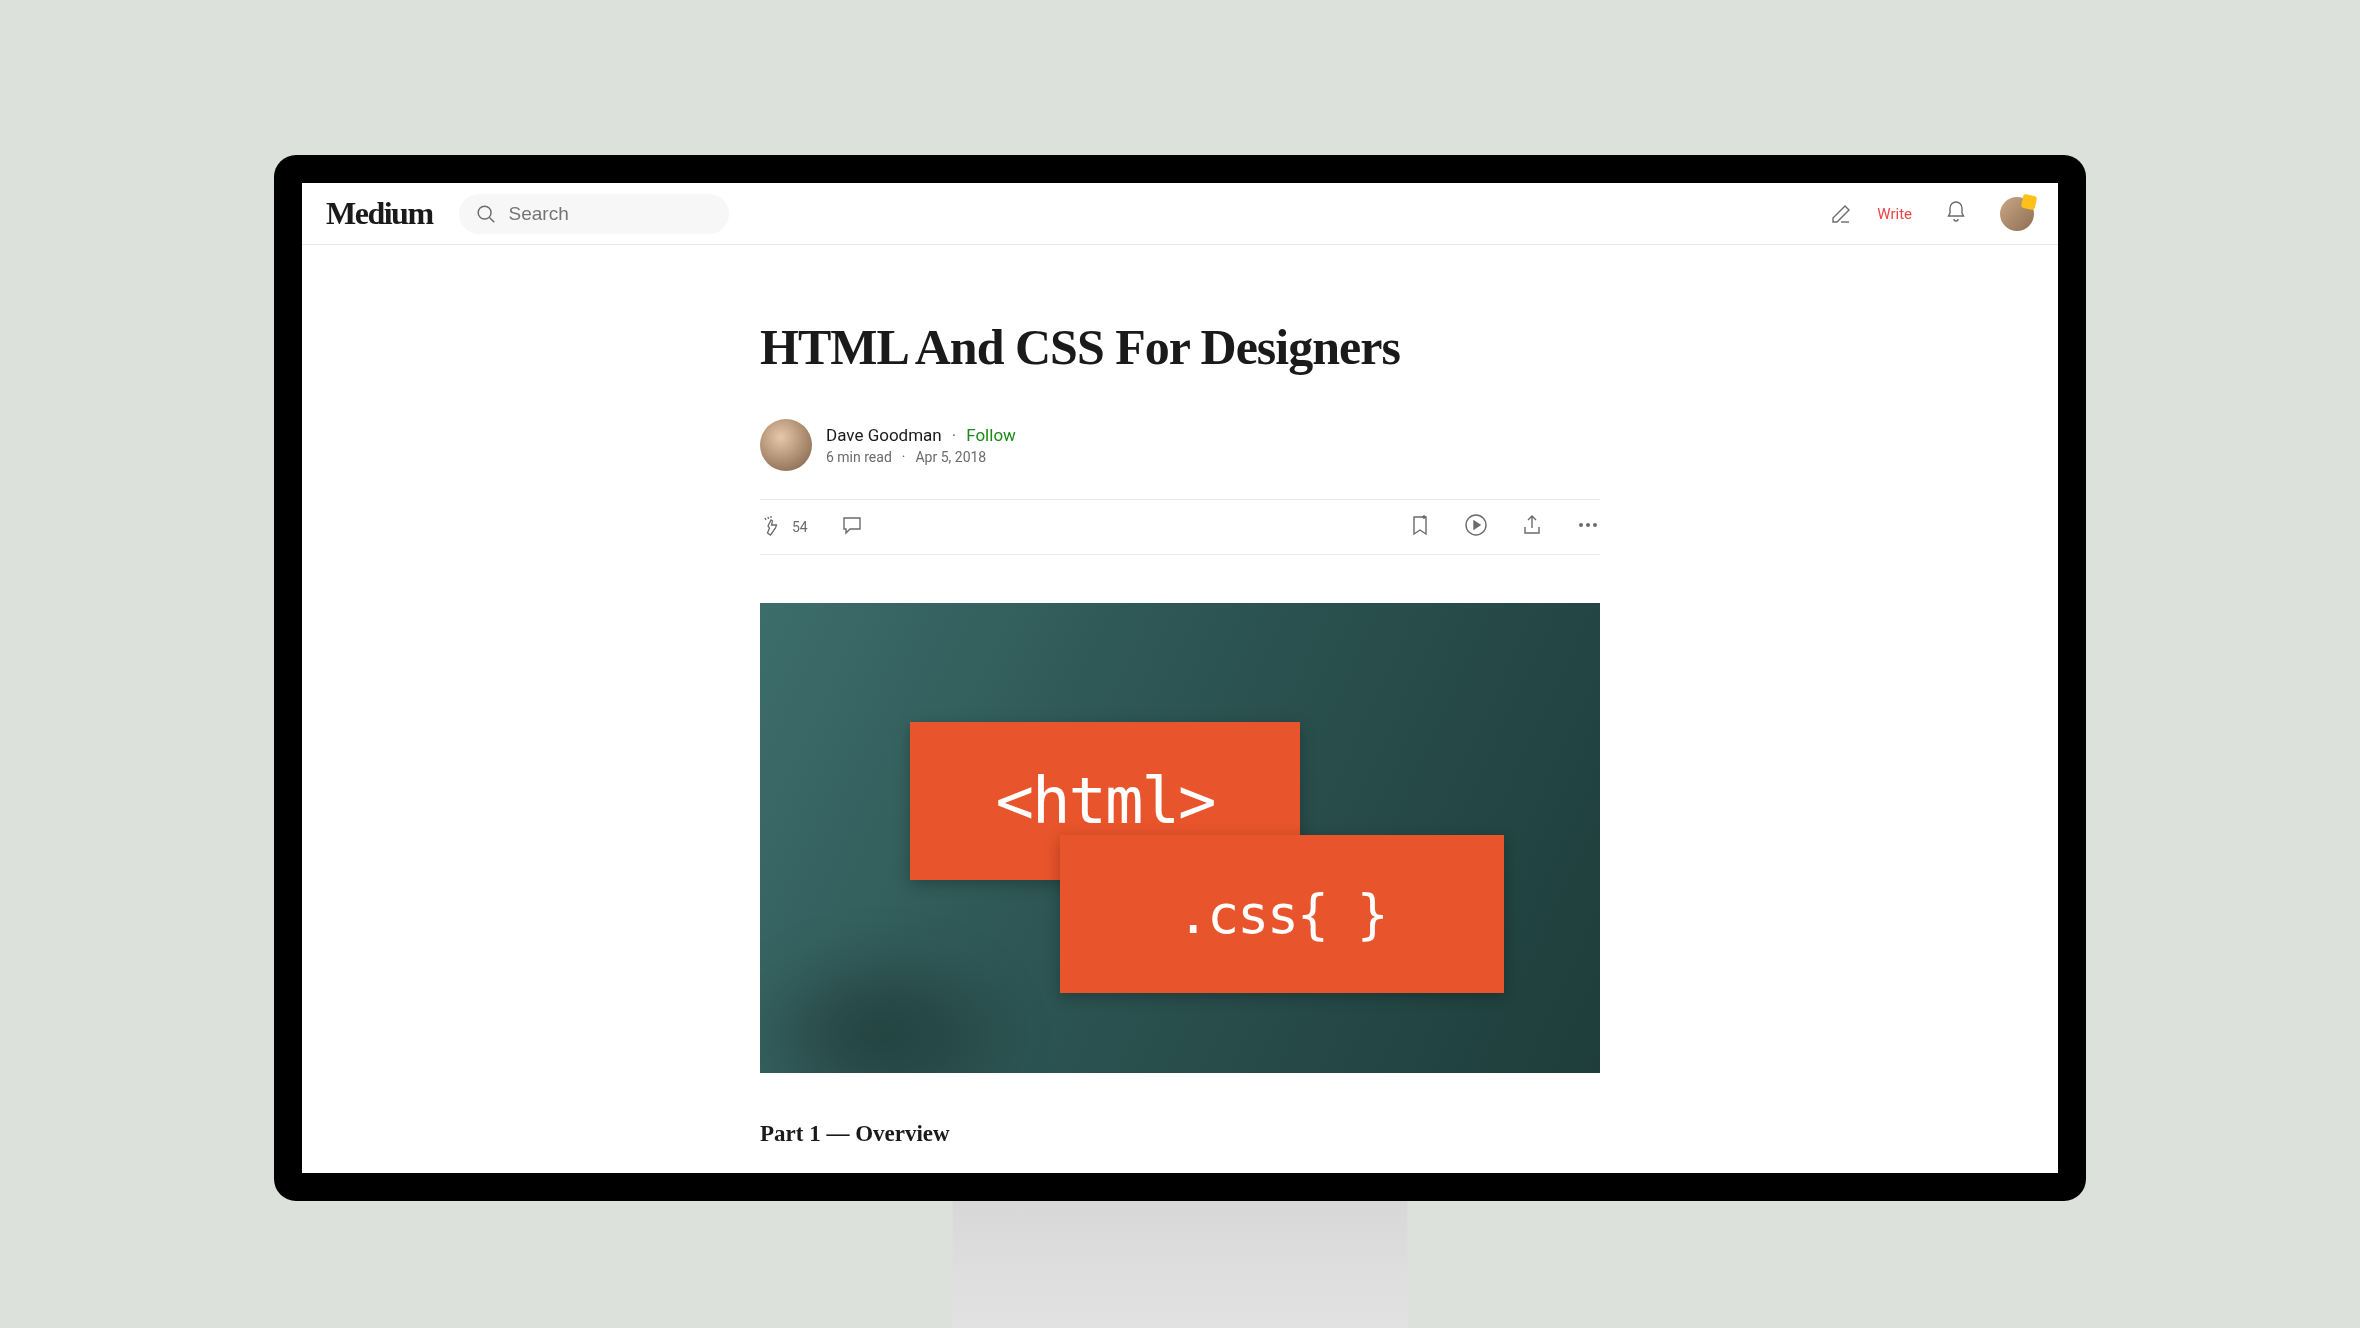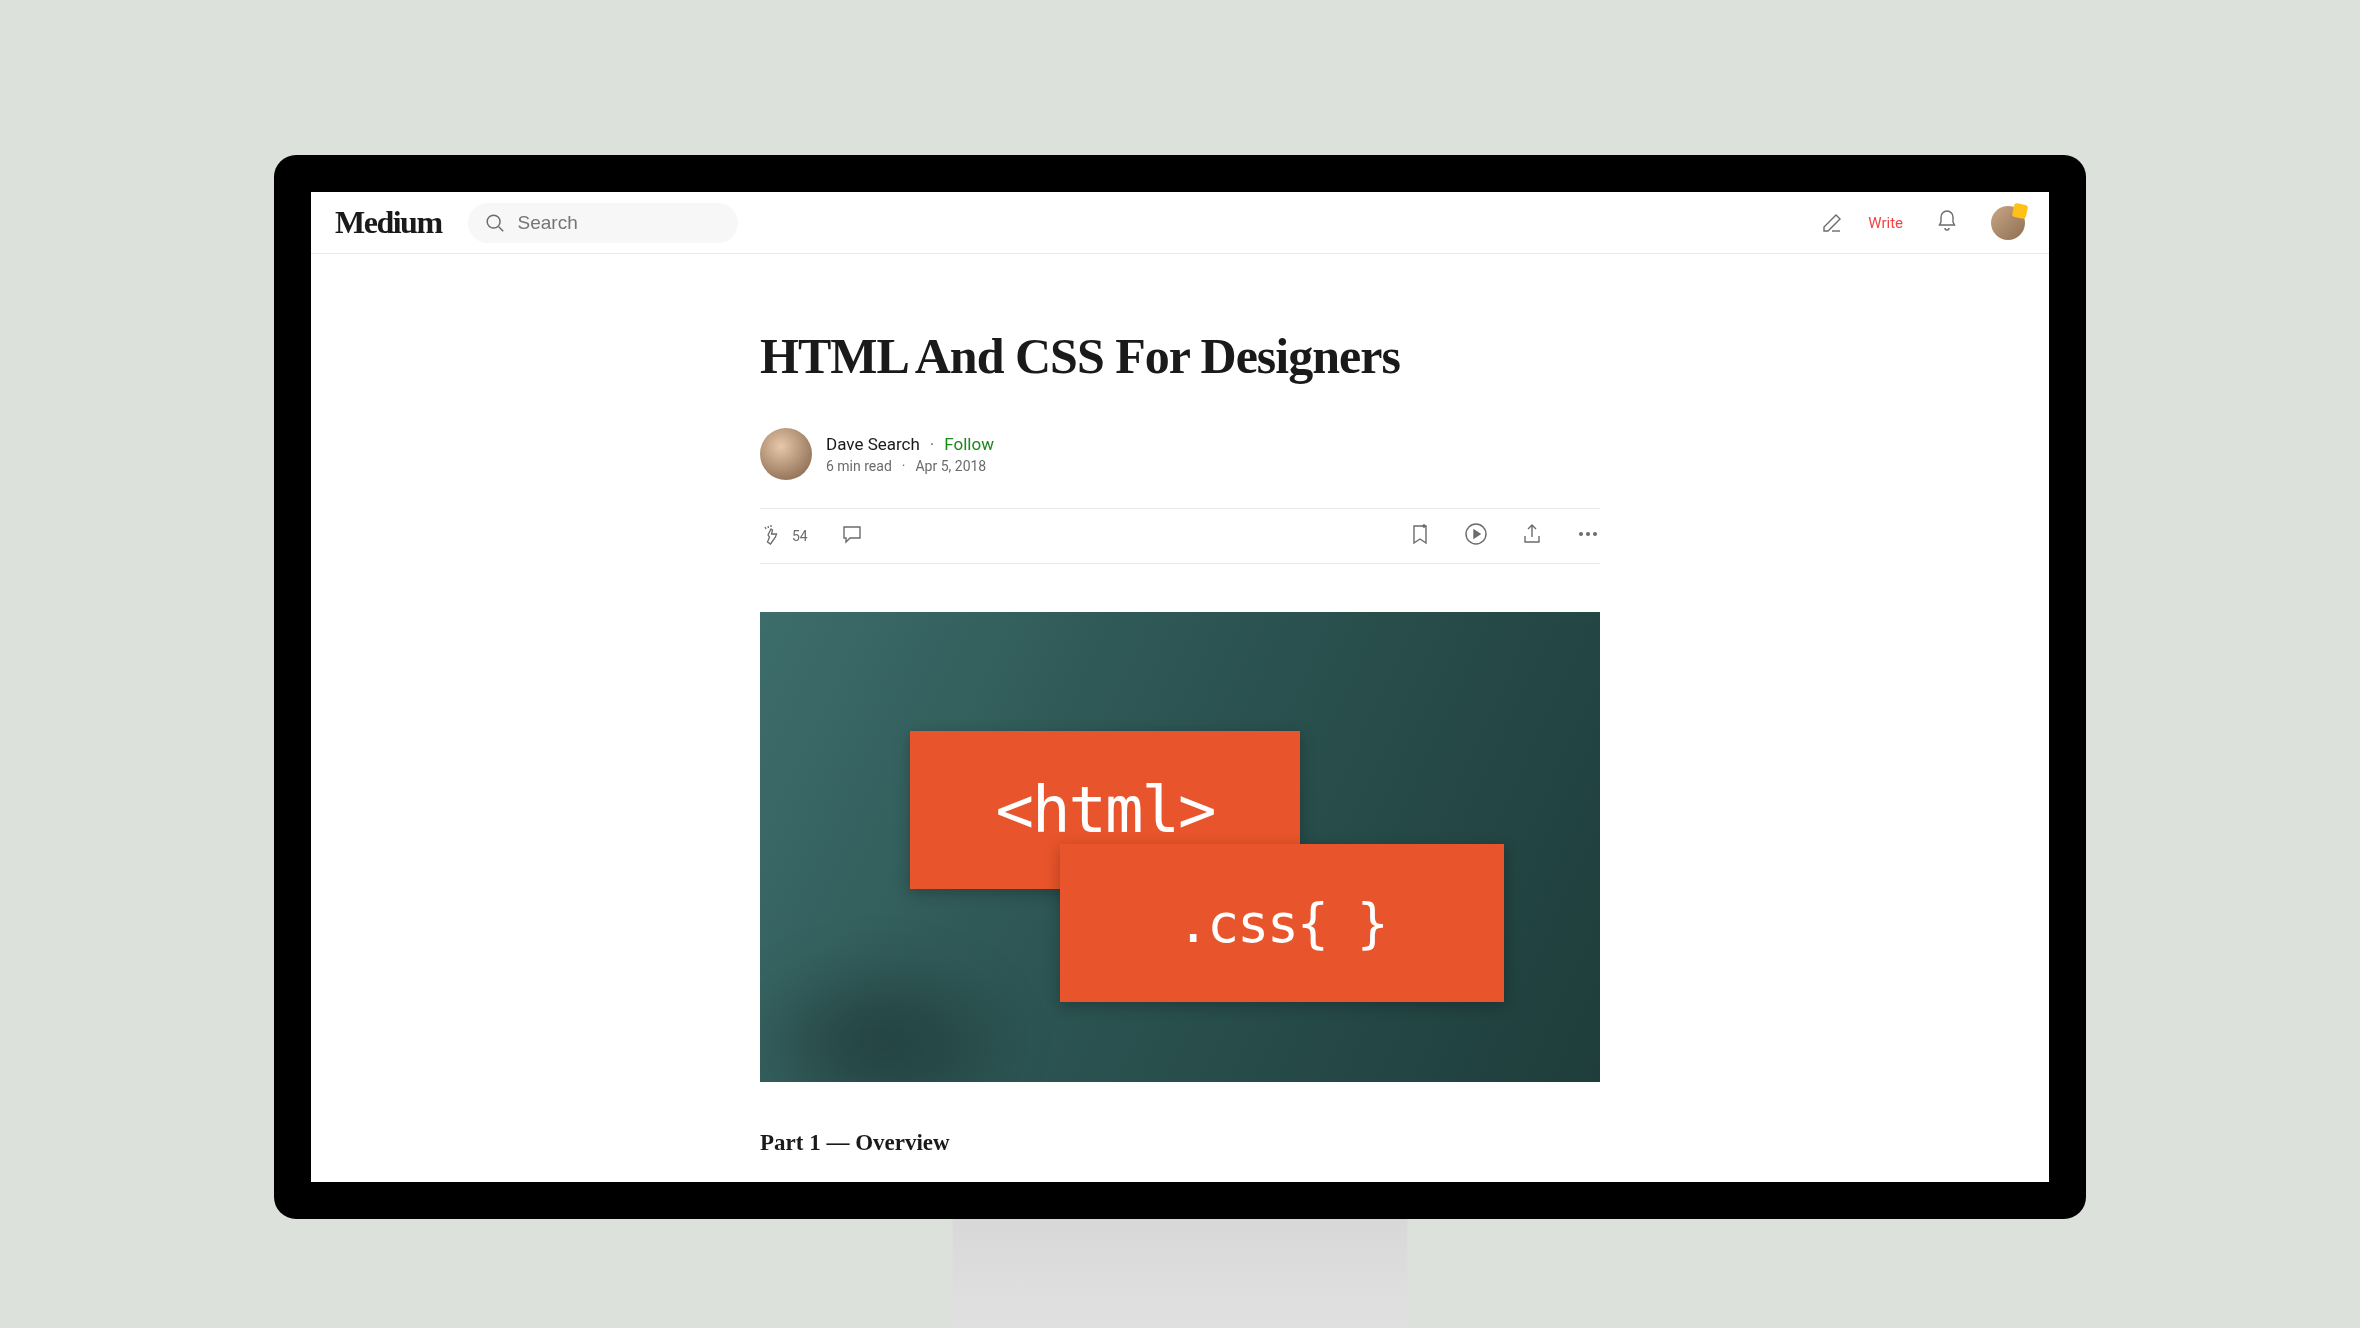--- a/index.html
+++ b/index.html
@@ -10,21 +10,21 @@
       height: 1328px;
       display: flex;
       align-items: flex-start;
       justify-content: center;
       padding-top: 155px;
     }
     .monitor {
       width: 1812px;
       background: #000;
       border-radius: 22px;
-      padding: 37px;
+      padding: 28px;
       position: relative;
     }
     .screen {
       background: #fff;
       width: 100%;
       height: 990px;
       overflow: hidden;
       position: relative;
     }
     .stand {
@@ -230,21 +230,21 @@
       </div>
     </div>
 
     <div class="article">
       <h1 class="title">HTML And CSS For Designers</h1>
 
       <div class="author-row">
         <div class="author-avatar"></div>
         <div class="author-meta">
           <div class="author-line1">
-            <span class="author-name">Dave Search</span>
+            <span class="author-name">Dave Goodman</span>
             <span class="dot">·</span>
             <span class="follow">Follow</span>
           </div>
           <div class="author-line2">
             <span>6 min read</span>
             <span class="dot">·</span>
             <span>Apr 5, 2018</span>
           </div>
         </div>
       </div>

